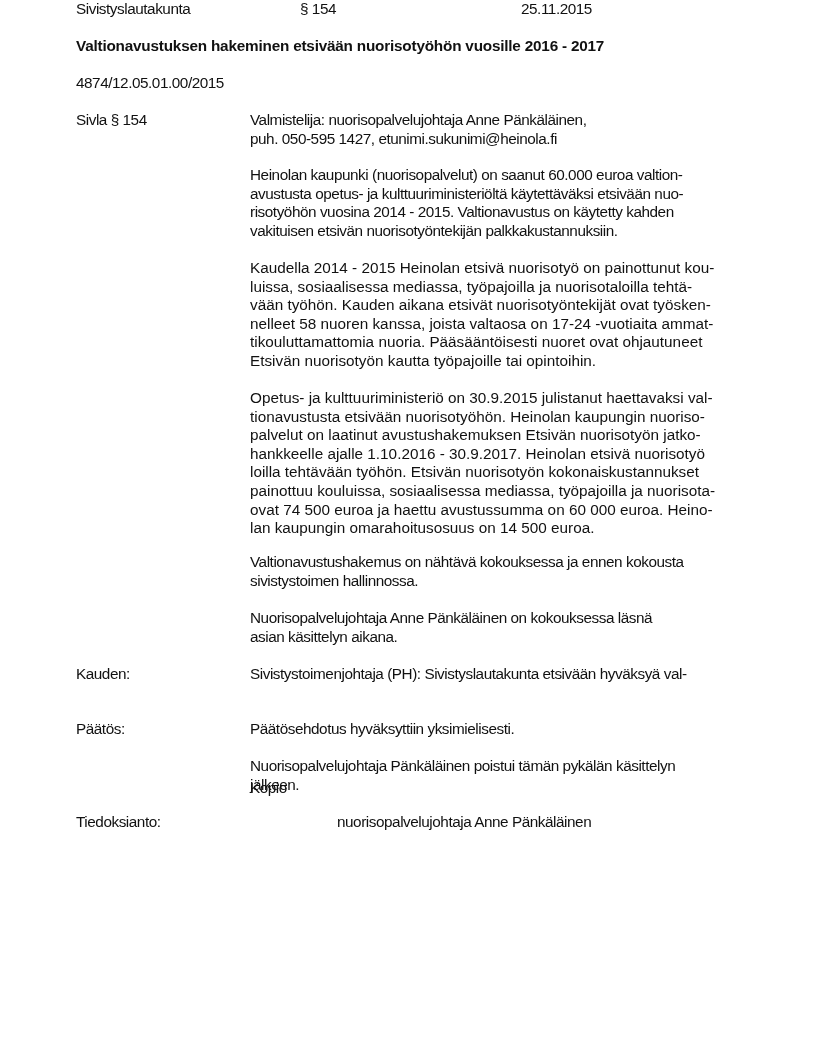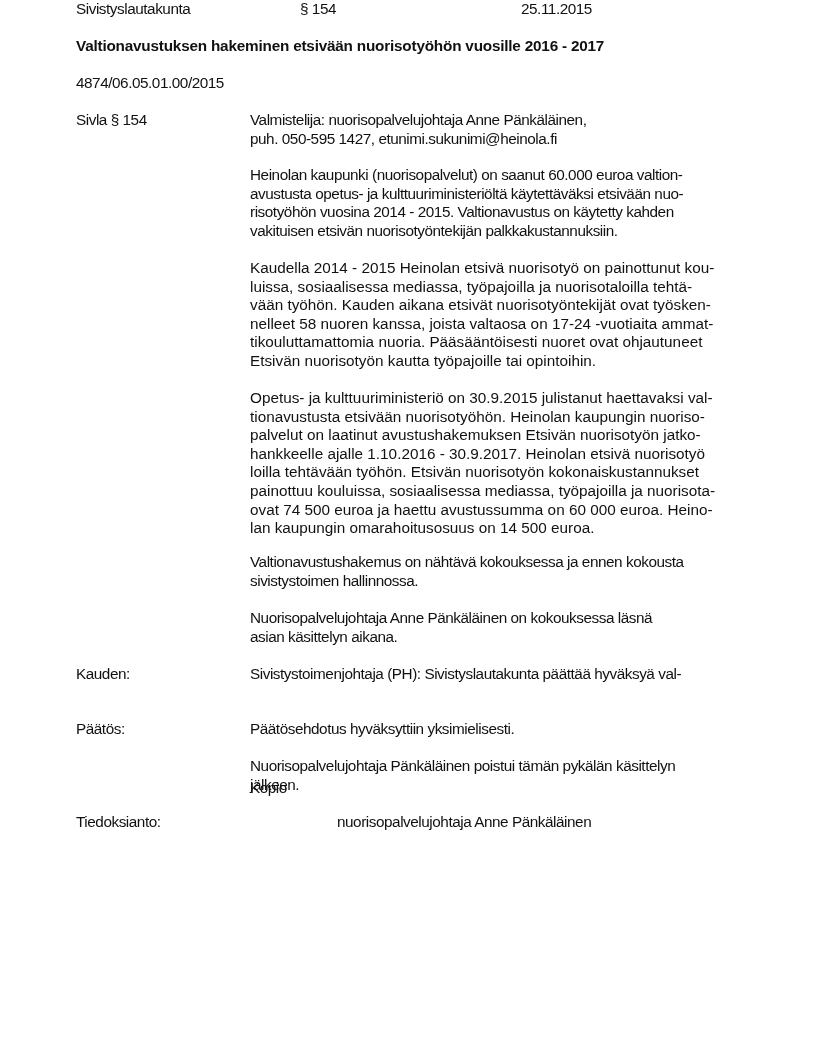--- a/index.html
+++ b/index.html
@@ -14,21 +14,21 @@
 </style>
 </head>
 <body>
 
 <div class="abs narrow" style="left:76px; top:0px;">Sivistyslautakunta</div>
 <div class="abs narrow" style="left:300px; top:0px;">§ 154</div>
 <div class="abs narrow" style="left:521px; top:0px;">25.11.2015</div>
 
 <div class="abs title" style="left:76px; top:37px; letter-spacing:-0.2px;">Valtionavustuksen hakeminen etsivään nuorisotyöhön vuosille 2016 - 2017</div>
 
-<div class="abs narrow" style="left:76px; top:74px;">4874/06.05.01.00/2015</div>
+<div class="abs narrow" style="left:76px; top:74px;">4874/12.05.01.00/2015</div>
 
 <div class="abs label narrow" style="top:111px;">Sivla § 154</div>
 
 <div class="para narrow" style="top:111px;">
   <span class="ln">Valmistelija: nuorisopalvelujohtaja Anne Pänkäläinen,</span>
   <span class="ln">puh. 050-595 1427, etunimi.sukunimi@heinola.fi</span>
 </div>
 
 <div class="para narrow" style="top:166px;">
   <span class="ln">Heinolan kaupunki (nuorisopalvelut) on saanut 60.000 euroa valtion-</span>
@@ -62,21 +62,21 @@
   <span class="ln">sivistystoimen hallinnossa.</span>
 </div>
 
 <div class="para narrow" style="top:609px;">
   <span class="ln">Nuorisopalvelujohtaja Anne Pänkäläinen on kokouksessa läsnä</span>
   <span class="ln">asian käsittelyn aikana.</span>
 </div>
 
 <div class="abs label narrow" style="top:665px;">Kauden:</div>
 <div class="para narrow" style="top:665px;">
-  <span class="ln">Sivistystoimenjohtaja (PH): Sivistyslautakunta päättää hyväksyä val-</span>
+  <span class="ln">Sivistystoimenjohtaja (PH): Sivistyslautakunta etsivään hyväksyä val-</span>
 </div>
 
 <div class="abs label narrow" style="top:720px;">Päätös:</div>
 <div class="para narrow" style="top:720px;">
   <span class="ln">Päätösehdotus hyväksyttiin yksimielisesti.</span>
 </div>
 <div class="para narrow" style="top:757px;">
   <span class="ln">Nuorisopalvelujohtaja Pänkäläinen poistui tämän pykälän käsittelyn</span>
   <span class="ln">jälkeen.</span>
 </div>

